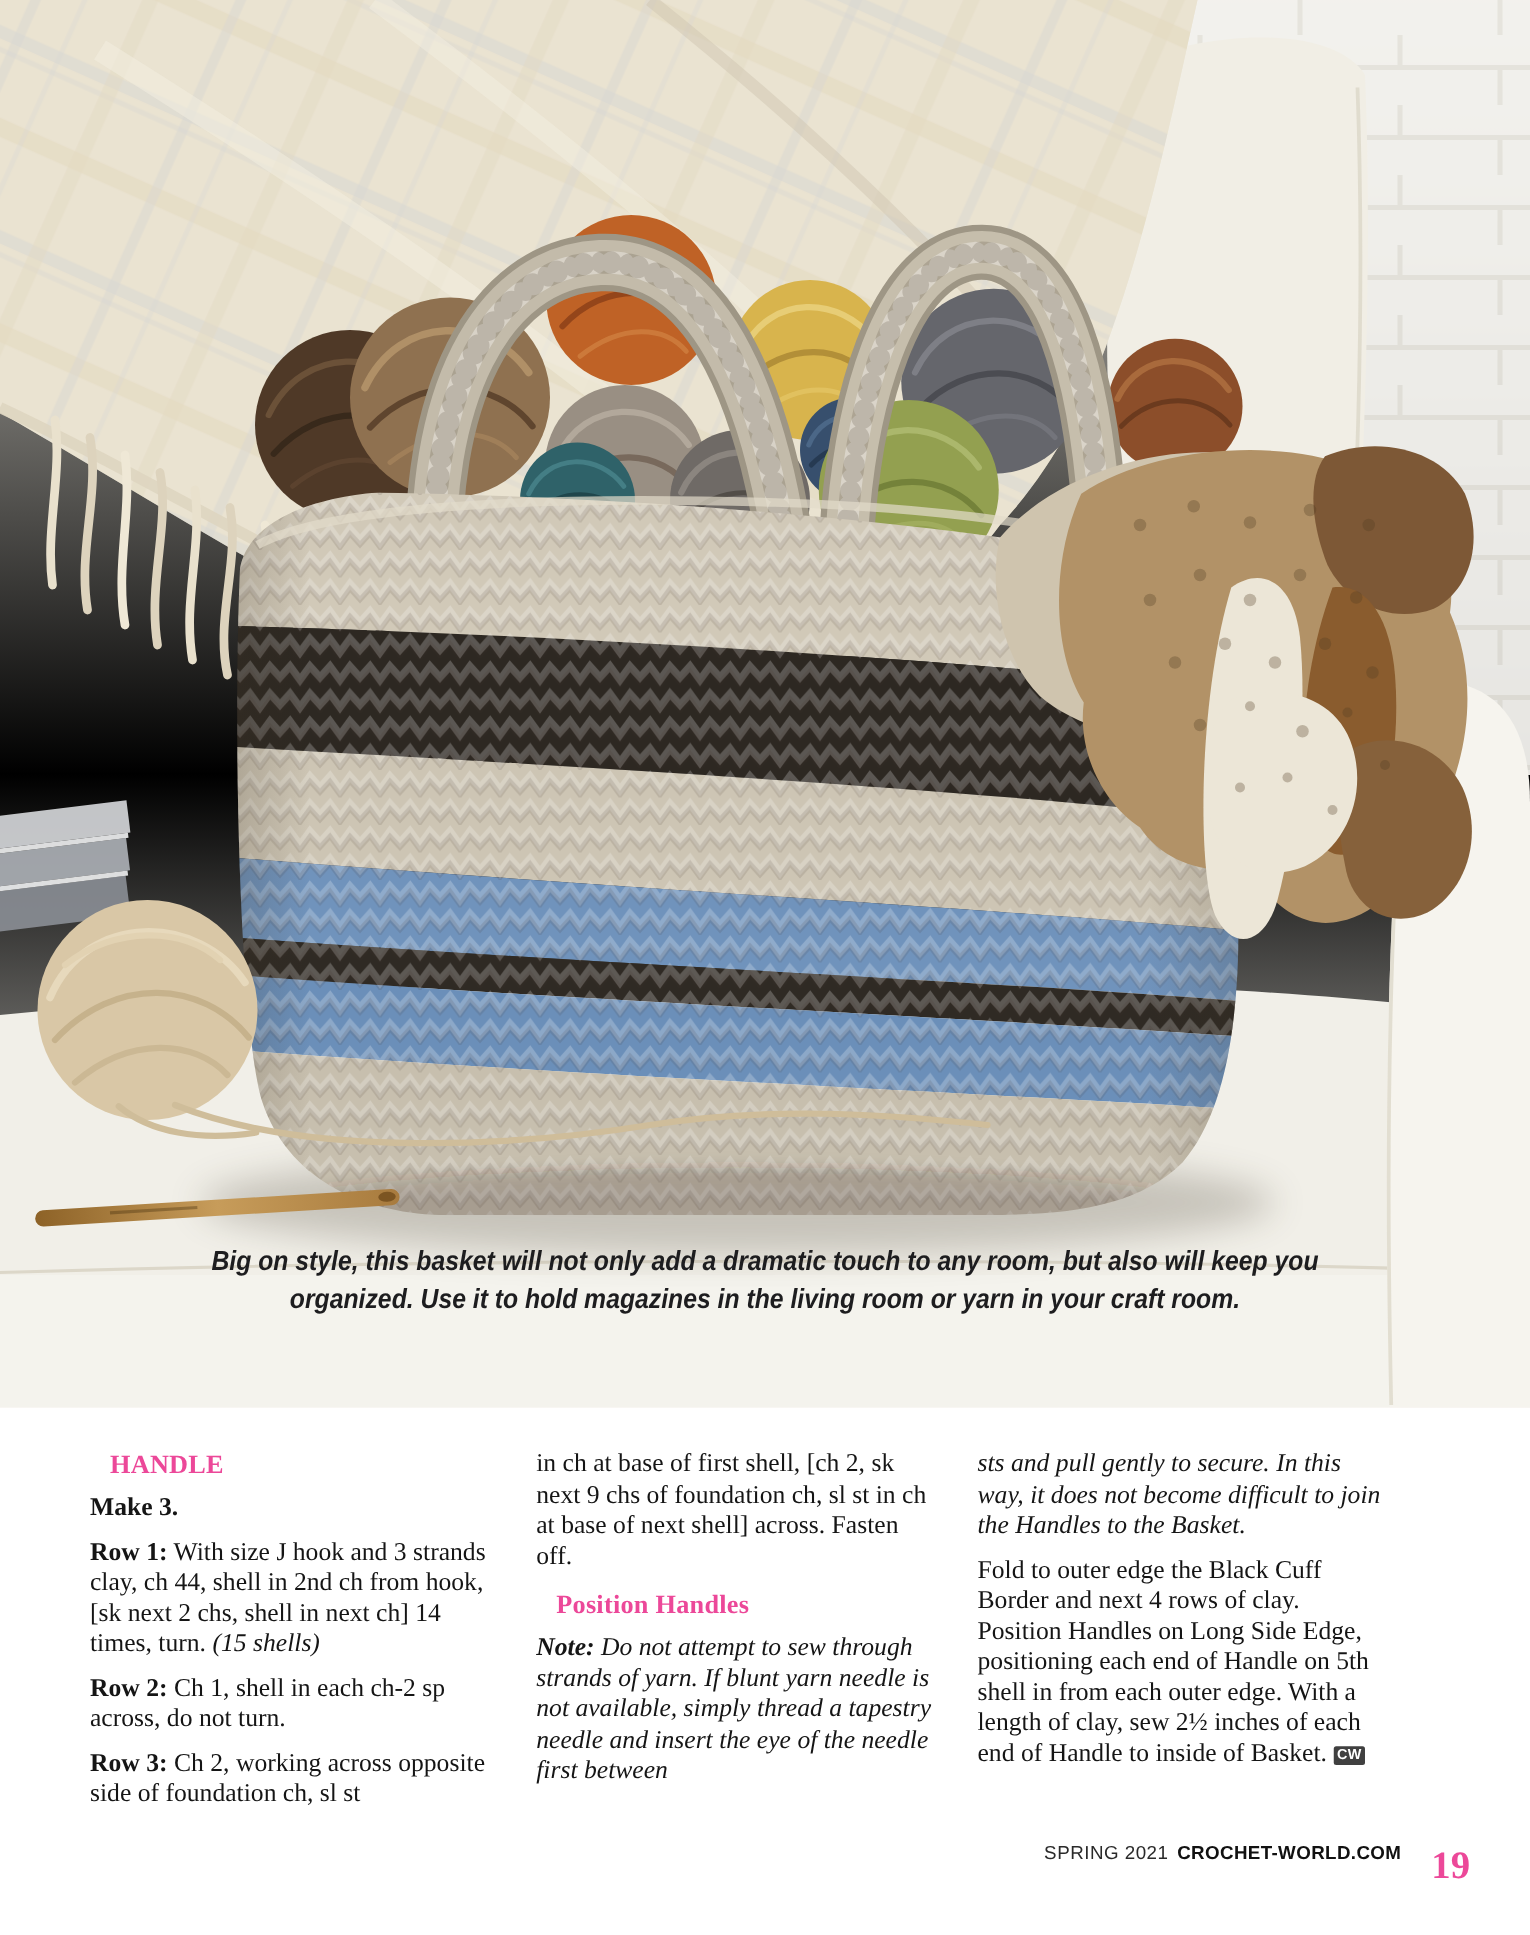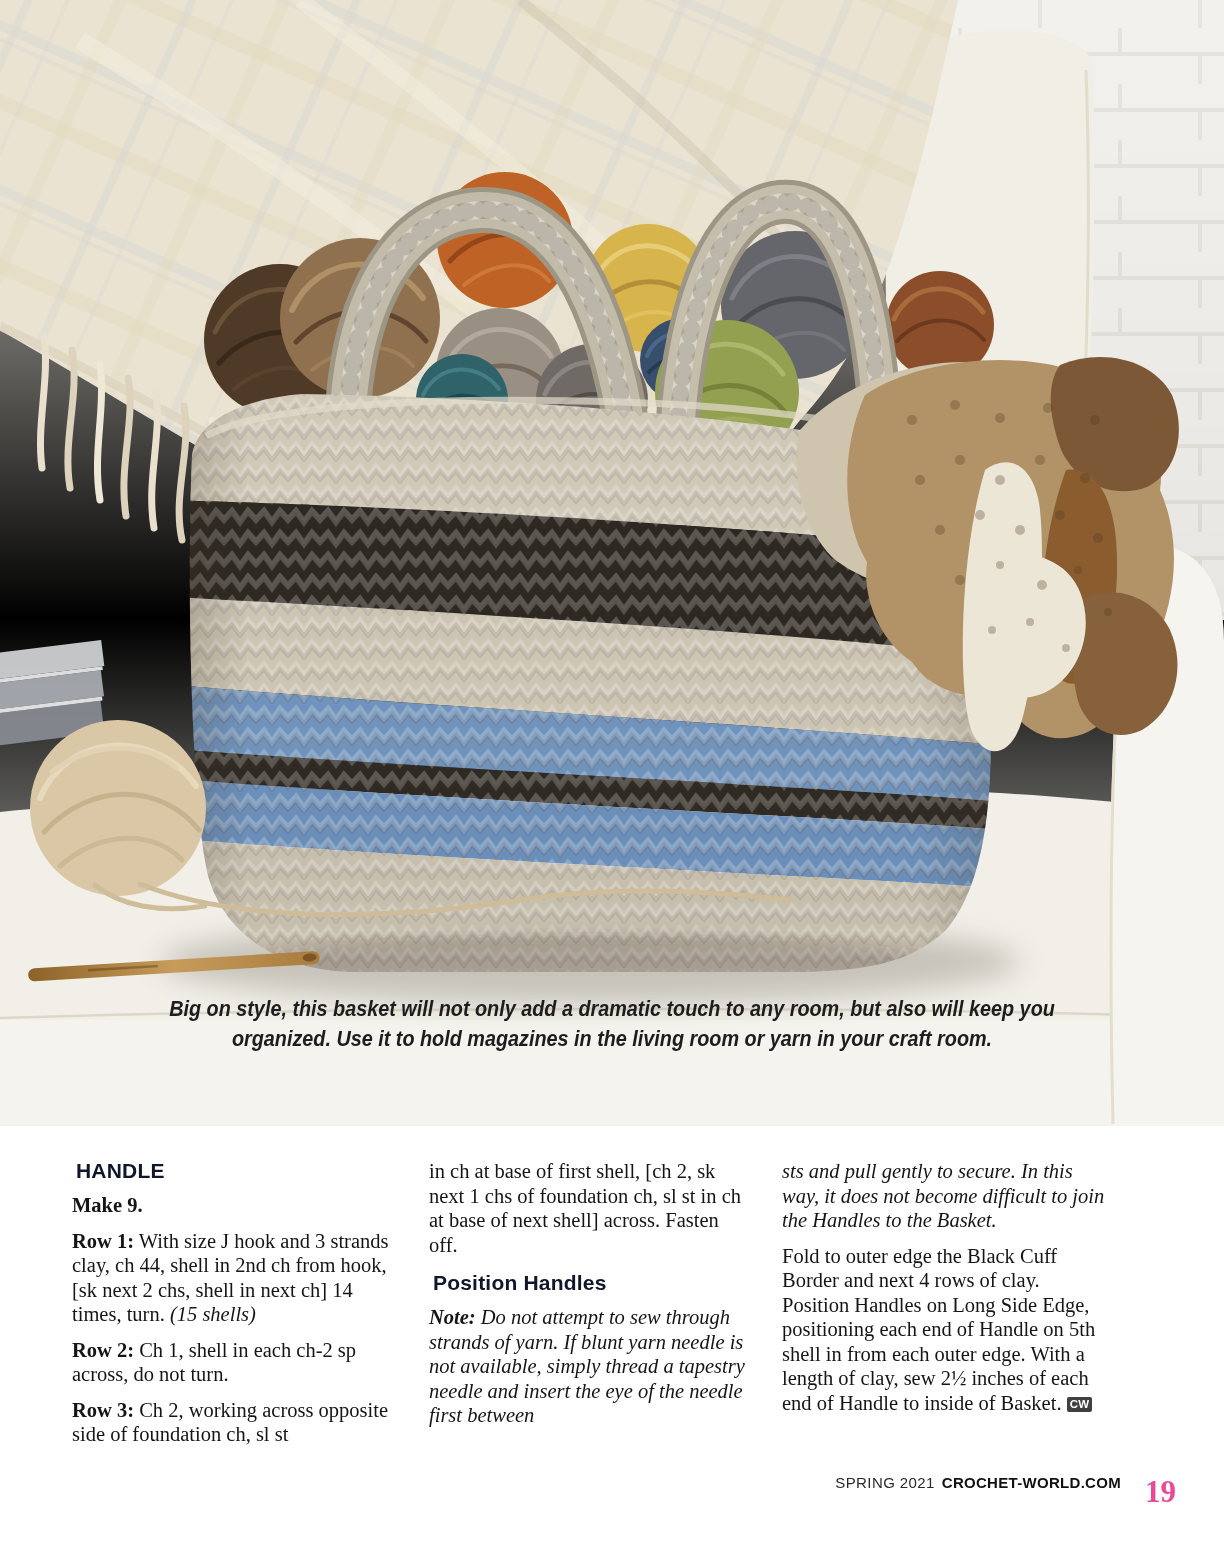--- a/index.html
+++ b/index.html
@@ -9,22 +9,22 @@
   .photo{position:absolute;left:0;top:0;width:1224px;height:1126px;margin:0;overflow:hidden;}
   .photo svg{display:block;}
   .caption{position:absolute;left:0;top:994px;width:100%;text-align:center;
            font-family:"Liberation Sans",sans-serif;font-weight:700;font-style:italic;
            font-size:22px;line-height:30px;color:#1d1d1f;
            transform:scaleX(.9);transform-origin:center;}
   
   .content{position:absolute;left:72px;top:1159px;width:1041px;
            display:grid;grid-template-columns:323px 319px 323px;column-gap:34px;}
   .content p{margin:0 0 11px 0;font-size:20.5px;line-height:24.5px;}
-  .content h3{margin:0 0 10px 4px;font-family:Liberation Sans, sans-serif;
-              font-size:21px;letter-spacing:.2px;color:#0f172a;}
+  .content h3{margin:0 0 10px 16px;font-family:Liberation Serif, serif;
+              font-size:21px;letter-spacing:.2px;color:#ec4899;}
   .col2 h3{margin-top:14px;}
   .content b{font-weight:700;}
   .content i{font-style:italic;}
   .note-label{font-weight:700;font-style:italic;}
   .cw{display:inline-block;background:#404040;color:#fff;
       font-family:"Liberation Sans",sans-serif;font-weight:700;font-style:normal;
       font-size:11.5px;line-height:1;padding:2px 3px;border-radius:2px;
       letter-spacing:.3px;position:relative;top:-2px;}
   
   .folio{position:absolute;top:1474px;right:48px;display:flex;align-items:flex-start;}
@@ -294,27 +294,27 @@
 
     <figcaption class="caption">
       <span style="display:block">Big on style, this basket will not only add a dramatic touch to any room, but also will keep you</span>
       <span style="display:block">organized. Use it to hold magazines in the living room or yarn in your craft room.</span>
     </figcaption>
   </figure>
 
   <main class="content">
     <div class="col1">
       <h3>HANDLE</h3>
-      <p><b>Make 9.</b></p>
+      <p><b>Make 3.</b></p>
       <p><b>Row 1:</b> <span>With size J hook and 3 strands clay, ch 44, shell in 2nd ch from hook, [sk next 2 chs, shell in next ch] 14 times, turn.</span> <i>(15 shells)</i></p>
       <p><b>Row 2:</b> <span>Ch 1, shell in each ch-2 sp across, do not turn.</span></p>
       <p><b>Row 3:</b> <span>Ch 2, working across opposite side of foundation ch, sl st</span></p>
     </div>
     <div class="col2">
-      <p>in ch at base of first shell, [ch 2, sk next 1 chs of foundation ch, sl st in ch at base of next shell] across. Fasten off.</p>
+      <p>in ch at base of first shell, [ch 2, sk next 9 chs of foundation ch, sl st in ch at base of next shell] across. Fasten off.</p>
       <h3>Position Handles</h3>
       <p><span class="note-label">Note:</span> <i>Do not attempt to sew through strands of yarn. If blunt yarn needle is not available, simply thread a tapestry needle and insert the eye of the needle first between</i></p>
     </div>
     <div class="col3">
       <p><i>sts and pull gently to secure. In this way, it does not become difficult to join the Handles to the Basket.</i></p>
       <p><span>Fold to outer edge the Black Cuff Border and next 4 rows of clay. Position Handles on Long Side Edge, positioning each end of Handle on 5th shell in from each outer edge. With a length of clay, sew 2½ inches of each end of Handle to inside of Basket.</span> <span class="cw">CW</span></p>
     </div>
   </main>
 
   <footer class="folio">

